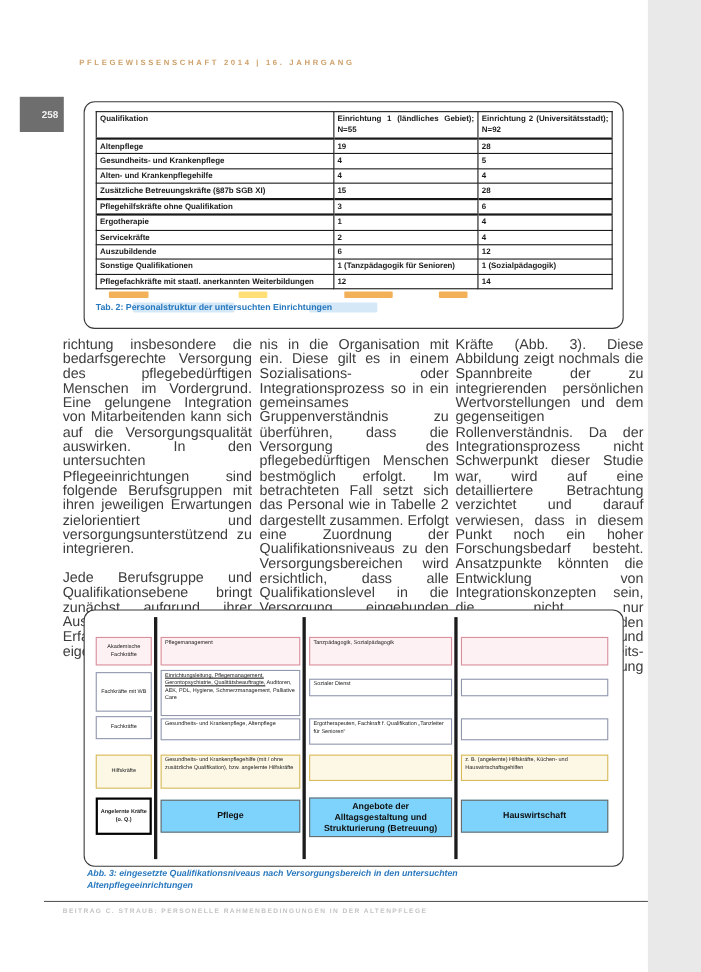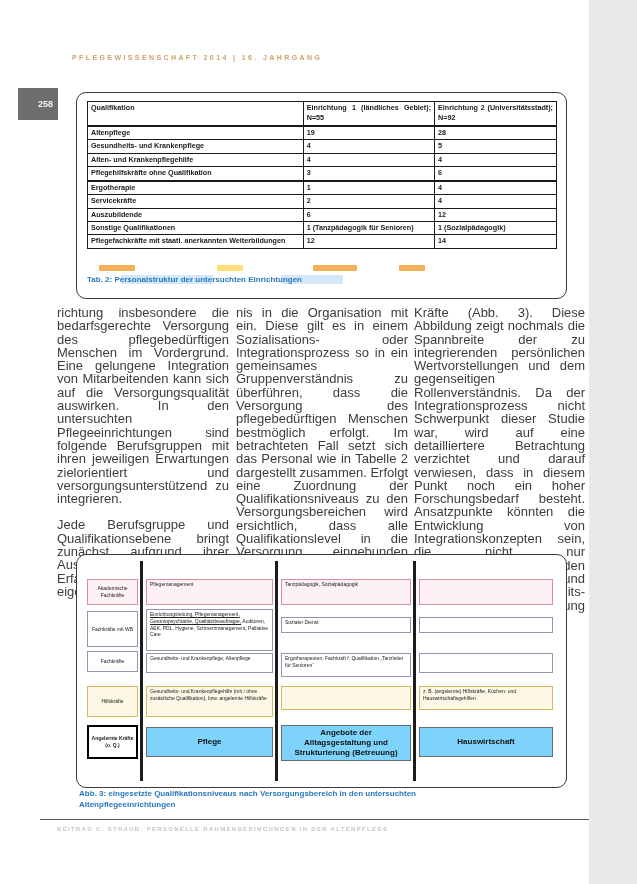--- a/index.html
+++ b/index.html
@@ -38,21 +38,21 @@
         padding:1px 3px;box-sizing:border-box;overflow:hidden;color:#222;}
   .fbox.pink{border-color:#d98f9b;background:#fdf1f3;}
   .fbox.yellow{border-color:#d8b95a;background:#fdf8e6;}
   .fbox.lab{display:flex;align-items:center;justify-content:center;text-align:center;padding:1px;}
   .fbox.black{border:2px solid #000;font-weight:bold;}
   .fbox .ul{text-decoration:underline;}
   .ffoot{position:absolute;border:1.4px solid #6b6b6b;background:#7dd3fc;font-size:8px;font-weight:bold;
         color:#111;display:flex;align-items:center;justify-content:center;text-align:center;
         box-sizing:border-box;padding:1px 4px;line-height:1.25;}
   .fig-caption{position:absolute;left:79px;top:789px;width:430px;font-size:8px;font-weight:bold;
-        color:#2878be;line-height:1.35;}
+        color:#2878be;line-height:1.35;font-style:italic;}
   
   .rule{position:absolute;left:40px;top:819px;width:558px;height:1px;background:#5a5a5a;}
   .page-footer{position:absolute;left:57px;top:826px;font-size:6px;letter-spacing:1.3px;
         color:#c4c4c4;font-weight:bold;}
 </style>
 </head>
 <body>
 
 <div class="page">
 
@@ -83,20 +83,25 @@
           </tr>
         <tr>
             <td>Gesundheits- und Krankenpflege</td>
             <td>4</td>
             <td>5</td>
           </tr>
         <tr>
             <td>Alten- und Krankenpflegehilfe</td>
             <td>4</td>
             <td>4</td>
+          </tr>
+        <tr class="thick">
+            <td>Zusätzliche Betreuungskräfte (§87b SGB XI)</td>
+            <td>15</td>
+            <td>28</td>
           </tr>
         <tr class="thick">
             <td>Pflegehilfskräfte ohne Qualifikation</td>
             <td>3</td>
             <td>6</td>
           </tr>
         <tr>
             <td>Ergotherapie</td>
             <td>1</td>
             <td>4</td>

